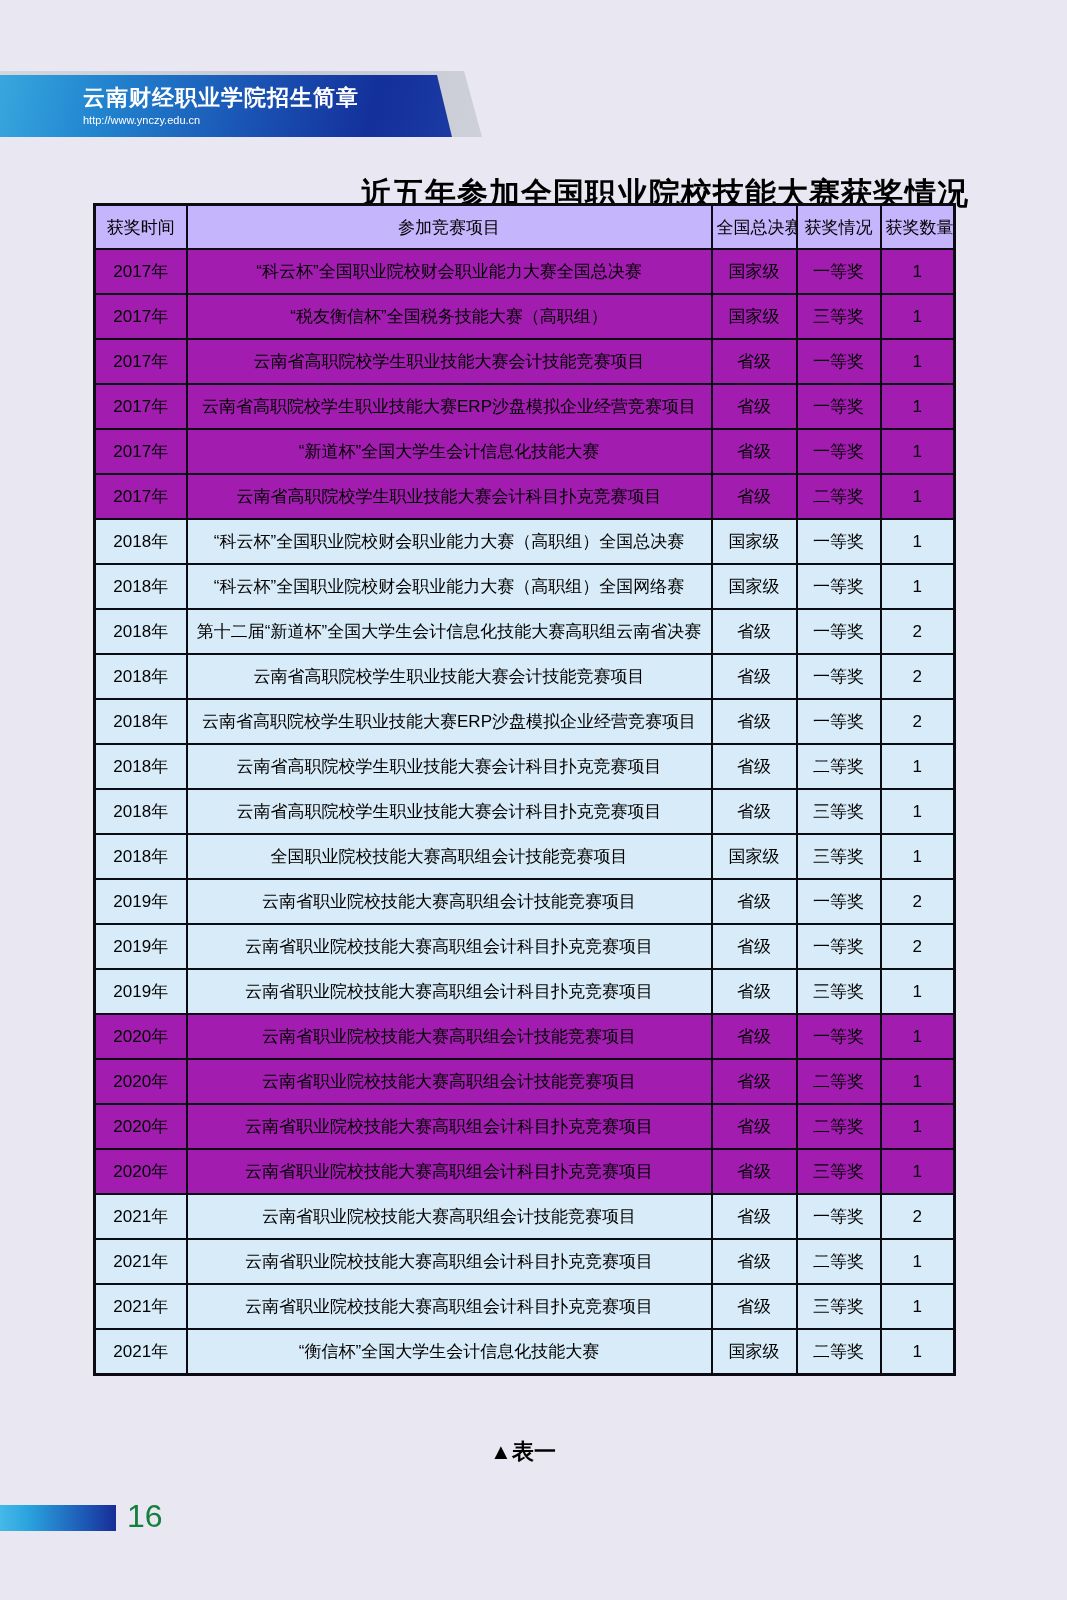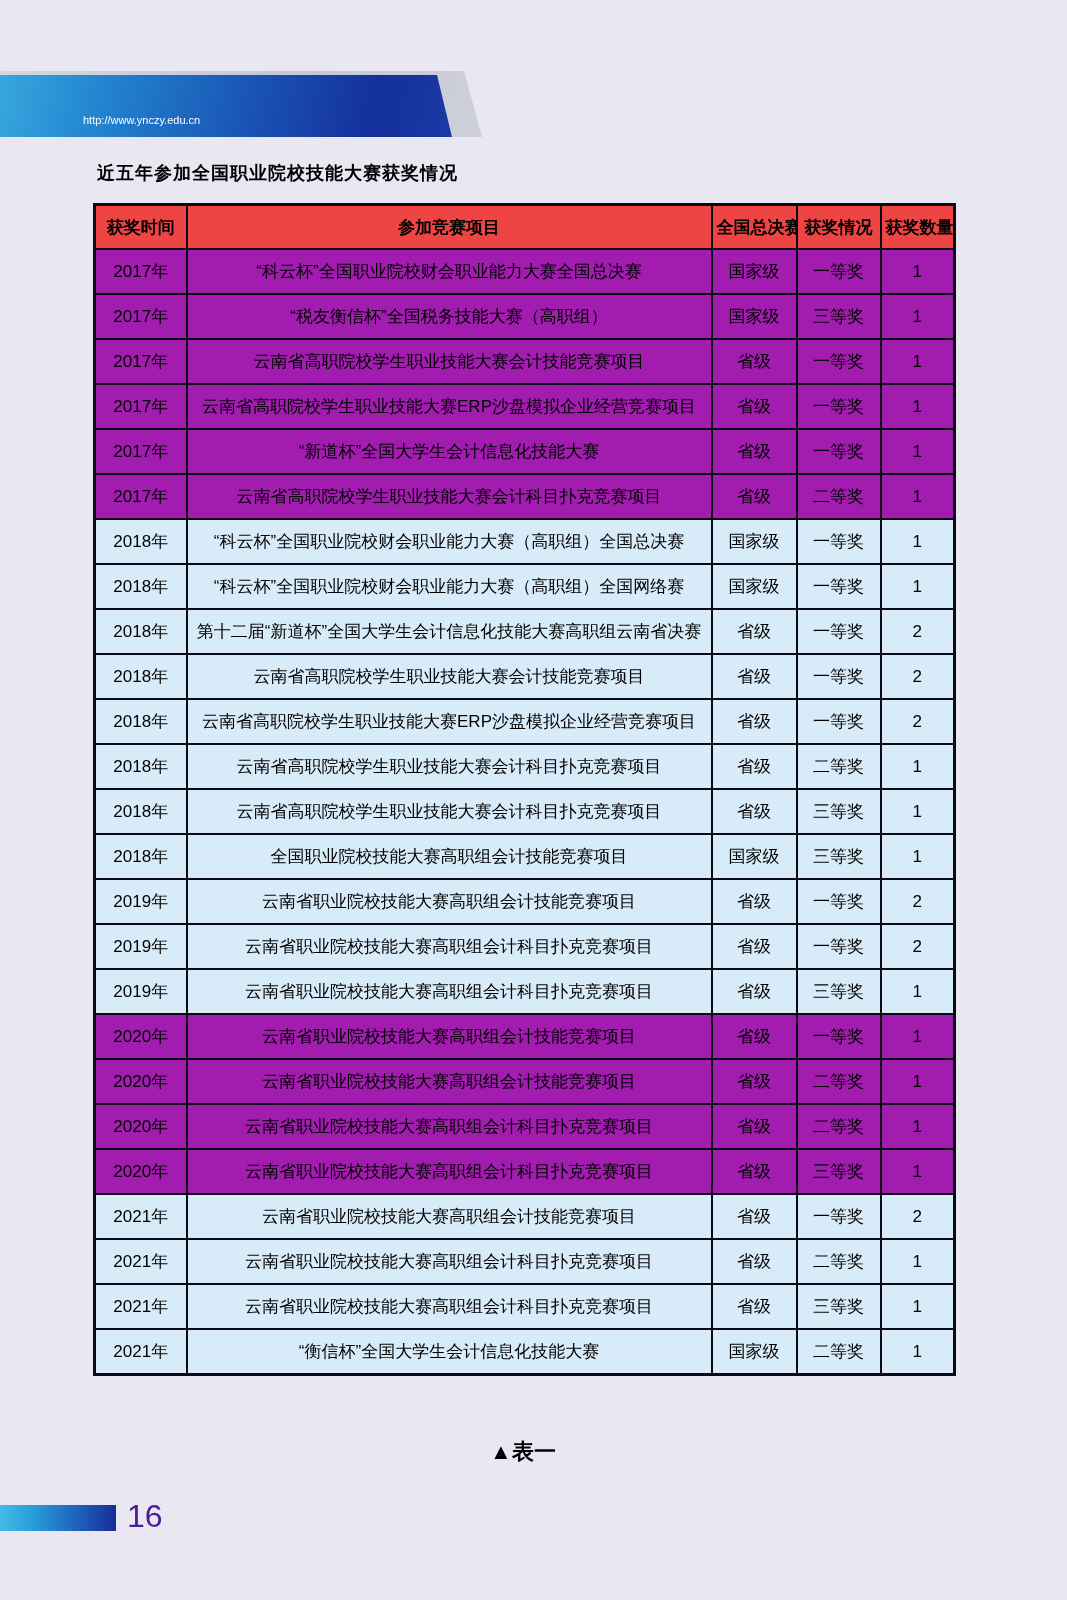--- a/index.html
+++ b/index.html
@@ -30,67 +30,68 @@
     letter-spacing: 1px; white-space: nowrap;
   }
   .banner-url {
     position: absolute; left: 83px; top: 39px;
     font-size: 11px; color: #ffffff; white-space: nowrap;
   }
 
   
   .page-title {
     position: absolute; left: 93px; top: 157px; width: 860px;
-    text-align: left; font-size: 18px; font-weight: bold;
-    letter-spacing: 1px; margin: 4px;
+    text-align: right; font-size: 31px; font-weight: bold;
+    letter-spacing: 1px; margin: 16px;
   }
 
   
   table.awards {
     position: absolute; left: 93px; top: 203px;
     width: 860px; table-layout: fixed;
     border-collapse: collapse;
     border: 3px solid #0b0b14;
   }
   table.awards th, table.awards td {
     border: 2px solid #0b0b14;
     text-align: center; vertical-align: middle;
     font-size: 17px; padding: 0 4px;
     overflow: hidden; white-space: nowrap;
   }
   table.awards thead th {
-    height: 42px; background: #ef4444;
-    font-weight: bold; font-size: 17px;
+    height: 42px; background: #c4b5fd;
+    font-weight: normal; font-size: 17px;
   }
   table.awards tbody td { height: 43px; }
   tr.tint-lavender td { background: #a21caf; }
   tr.tint-blue td { background: #d8ebf8; }
 
   
   .table-caption {
     position: absolute; left: 93px; top: 1437px; width: 860px;
     text-align: center; font-size: 22px; font-weight: bold;
   }
 
   
   .footer-bar {
     position: absolute; left: 0; top: 1505px;
     width: 116px; height: 26px;
     background: linear-gradient(90deg, #45b9e9 0%, #2aa2dd 25%, #1d55b4 75%, #182d96 100%);
   }
   .page-number {
     position: absolute; left: 127px; top: 1498px;
-    font-size: 32px; color: #4c1d95;
+    font-size: 32px; color: #15803d;
   }
 </style>
 </head>
 <body>
 
 <div class="banner-gray"></div>
 <div class="banner-blue">
+  <div class="banner-title">云南财经职业学院招生简章</div>
   <div class="banner-url">http://www.ynczy.edu.cn</div>
 </div>
 
 <h1 class="page-title">近五年参加全国职业院校技能大赛获奖情况</h1>
 
 <table class="awards">
   <colgroup>
     <col style="width:92px">
     <col style="width:525px">
     <col style="width:85px">

